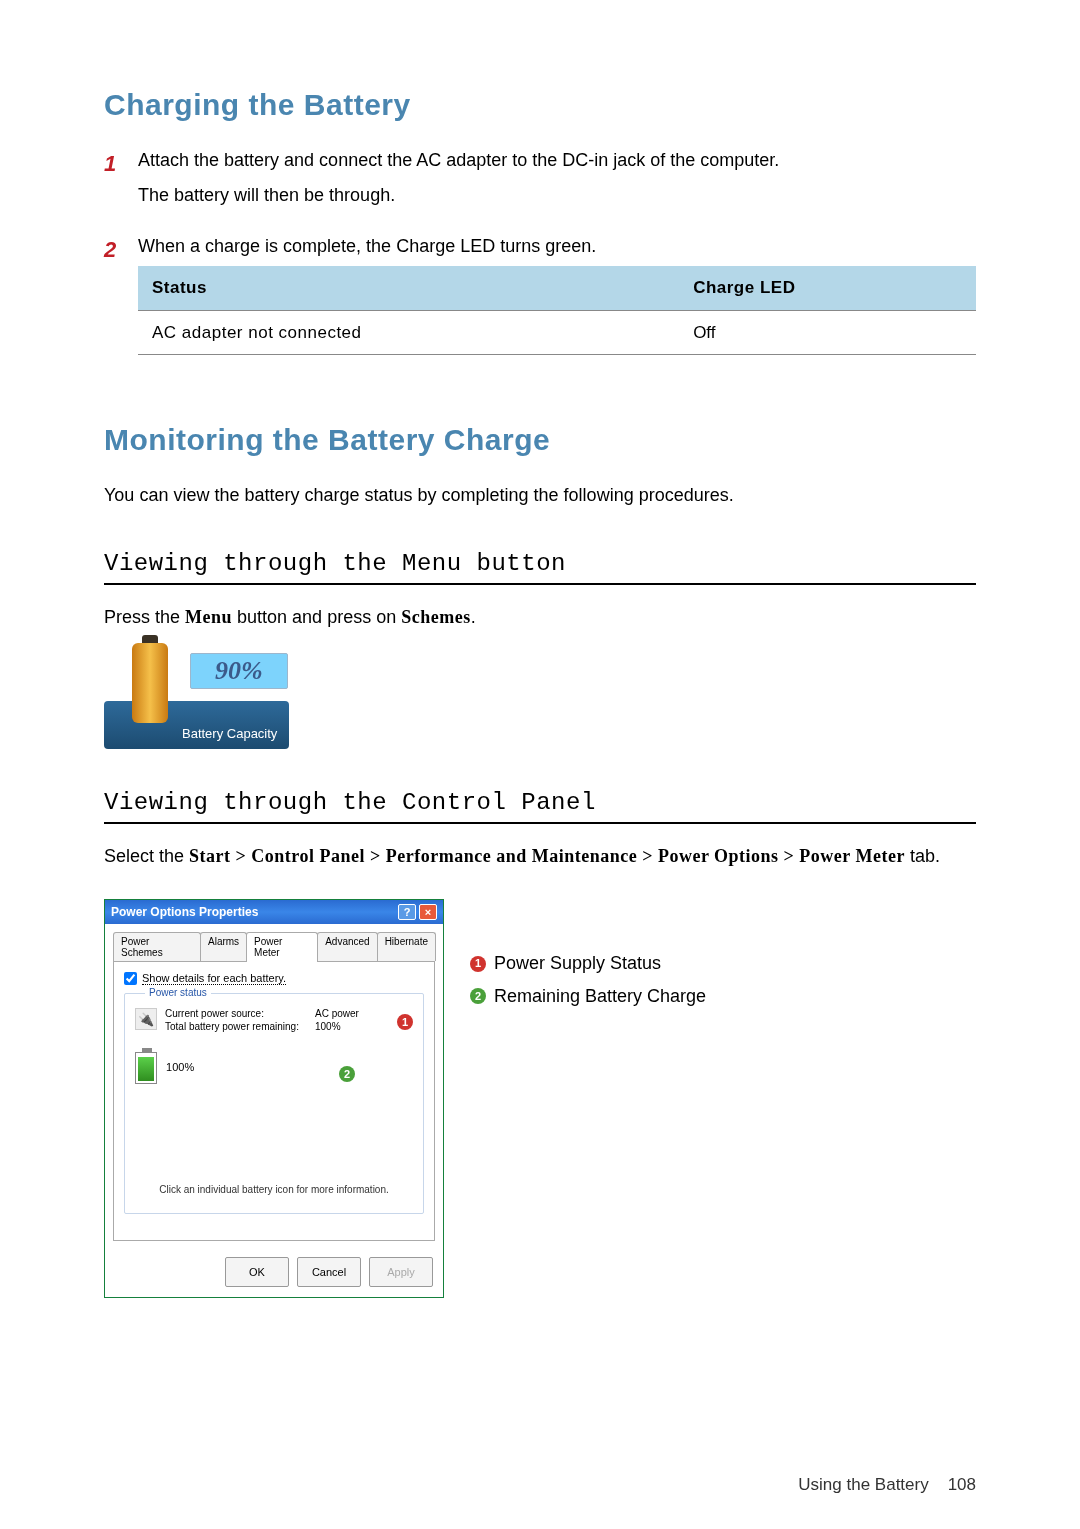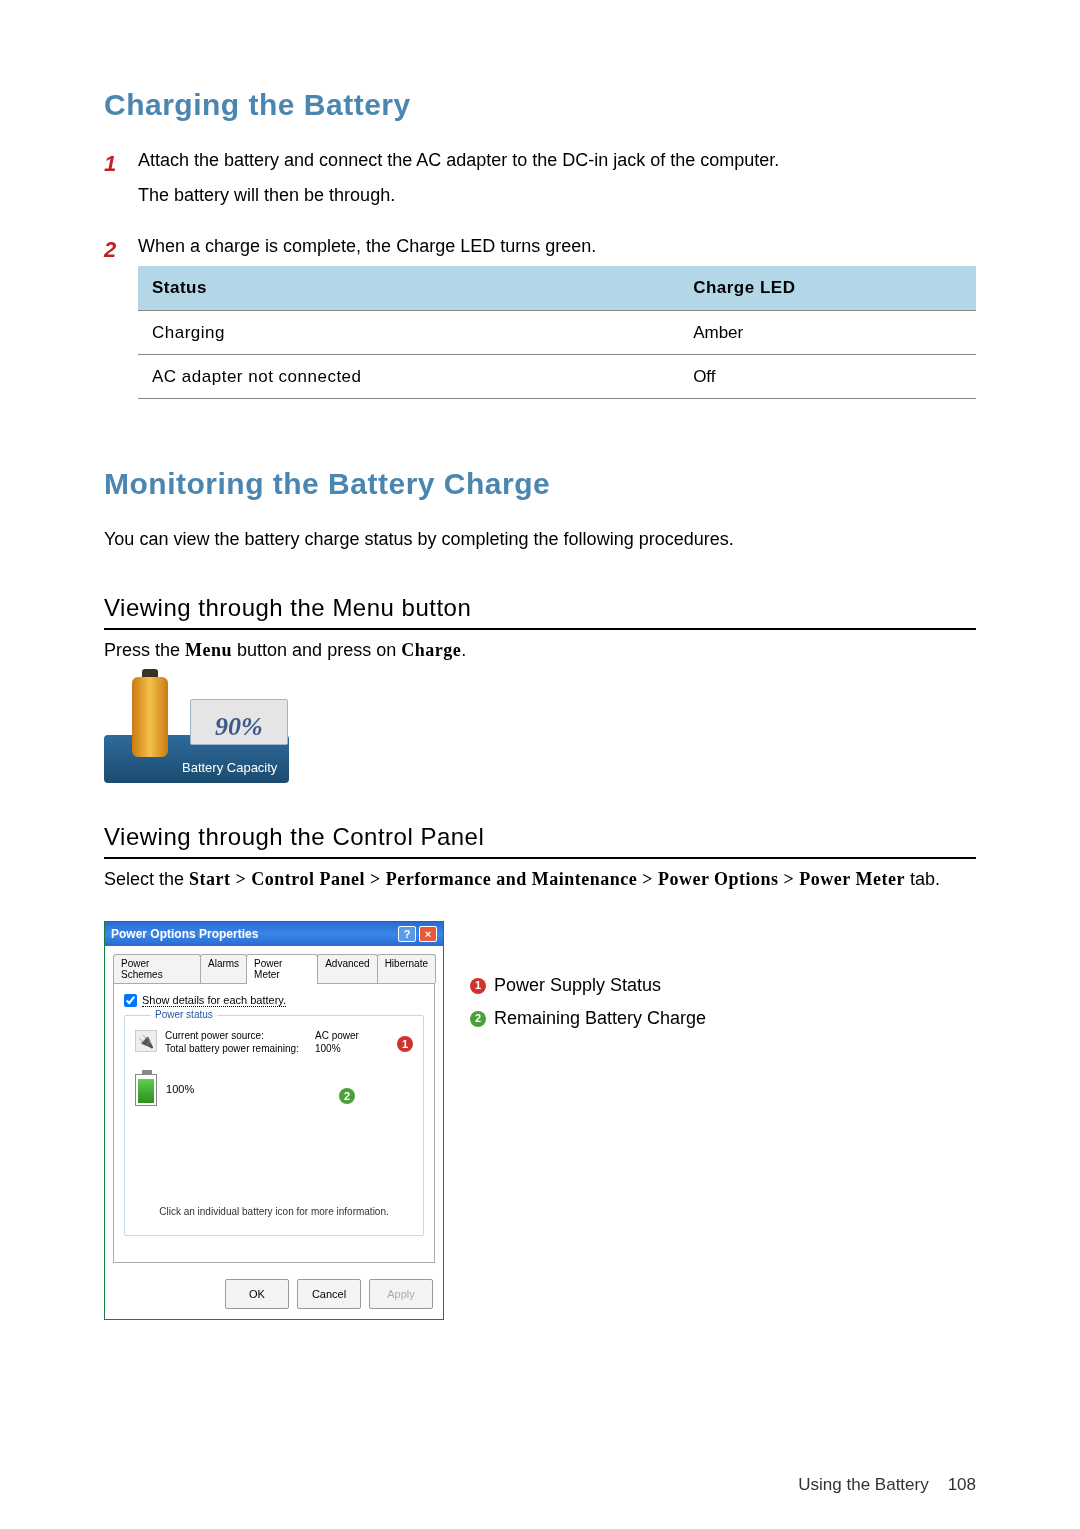--- a/index.html
+++ b/index.html
@@ -61,53 +61,53 @@
     font-family: Verdana, Arial, sans-serif;
     letter-spacing: 0.5px;
   }
   .section2 { margin-top: 44px; }
   .body {
     font-size: 18px;
     line-height: 1.6;
     margin-bottom: 28px;
   }
   .h2 {
-    font-family: Liberation Sans, sans-serif;
+    font-family: Liberation Mono, monospace;
     font-size: 24px;
     letter-spacing: 0.5px;
     color: #000;
     border-bottom: 2px solid #000;
     padding-bottom: 6px;
-    margin-bottom: 6px;
+    margin-bottom: 18px;
     margin-top: 40px;
   }
   .battery-capacity {
     width: 185px;
     height: 110px;
     margin: 8px 0 20px 0;
     position: relative;
   }
   .bc-base {
     position: absolute;
     left: 0; right: 0; bottom: 0;
     height: 48px;
     background: linear-gradient(#2e6a9a, #1c4b70);
     border-radius: 4px;
   }
   .bc-pct {
     position: absolute;
-    left: 86px; top: 26px;
+    left: 86px; top: 14px;
     font-family: "Times New Roman", serif;
     font-style: italic;
     font-weight: bold;
     font-size: 26px;
     color: #3b5a8a;
-    background: #e5e5e5;
+    background: #7dd3fc;
     border: 1px solid #9db6cc;
-    padding: 12px 24px 2px 24px;
+    padding: 2px 24px 2px 24px;
     border-radius: 2px;
   }
   .bc-label {
     position: absolute;
     left: 78px; bottom: 8px;
     color: #fff;
     font-weight: normal;
     font-size: 13px;
   }
   .bc-batt {
@@ -192,21 +192,21 @@
   .chk { display: flex; align-items: center; gap: 5px; margin-bottom: 8px; }
   .chk input { }
   .fieldset {
     border: 1px solid #c7d6ea;
     border-radius: 2px;
     padding: 8px 10px 18px 10px;
     margin-top: 2px;
     position: relative;
   }
   .fieldset .legend {
-    position: absolute; top: -7px; left: 26px;
+    position: absolute; top: -7px; left: 20px;
     background: #fff;
     padding: 0 4px;
     color: #2656a8;
     font-size: 10px;
   }
   .ps-row {
     display: flex;
     align-items: flex-start;
     gap: 8px;
     padding-top: 6px;
@@ -324,40 +324,36 @@
 
         <table class="led">
           <thead>
             <tr>
               <th>Status</th>
               <th>Charge LED</th>
             </tr>
           </thead>
           <tbody>
             <tr>
-              <td>Charging</td>
-              <td>Amber</td>
-            </tr>
-            <tr>
               <td>AC adapter not connected</td>
               <td>Off</td>
             </tr>
           </tbody>
         </table>
       </div>
     </div>
   </div>
 
   <div class="section2">
     <div class="h1">Monitoring the Battery Charge</div>
     <p class="body">You can view the battery charge status by completing the following procedures.</p>
 
     <div class="h2">Viewing through the Menu button</div>
     <p class="body" style="margin-bottom:8px;">
-      <span>Press the </span><b style="font-family:Verdana;letter-spacing:0.5px;">Menu</b><span> button and press on </span><b style="font-family:Verdana;letter-spacing:0.5px;">Charge</b><span>.</span>
+      <span>Press the </span><b style="font-family:Verdana;letter-spacing:0.5px;">Menu</b><span> button and press on </span><b style="font-family:Verdana;letter-spacing:0.5px;">Schemes</b><span>.</span>
     </p>
 
     <div class="battery-capacity">
       <div class="bc-base"></div>
       <div class="bc-batt"></div>
       <div class="bc-pct">90%</div>
       <div class="bc-label">Battery Capacity</div>
     </div>
 
     <div class="h2">Viewing through the Control Panel</div>

